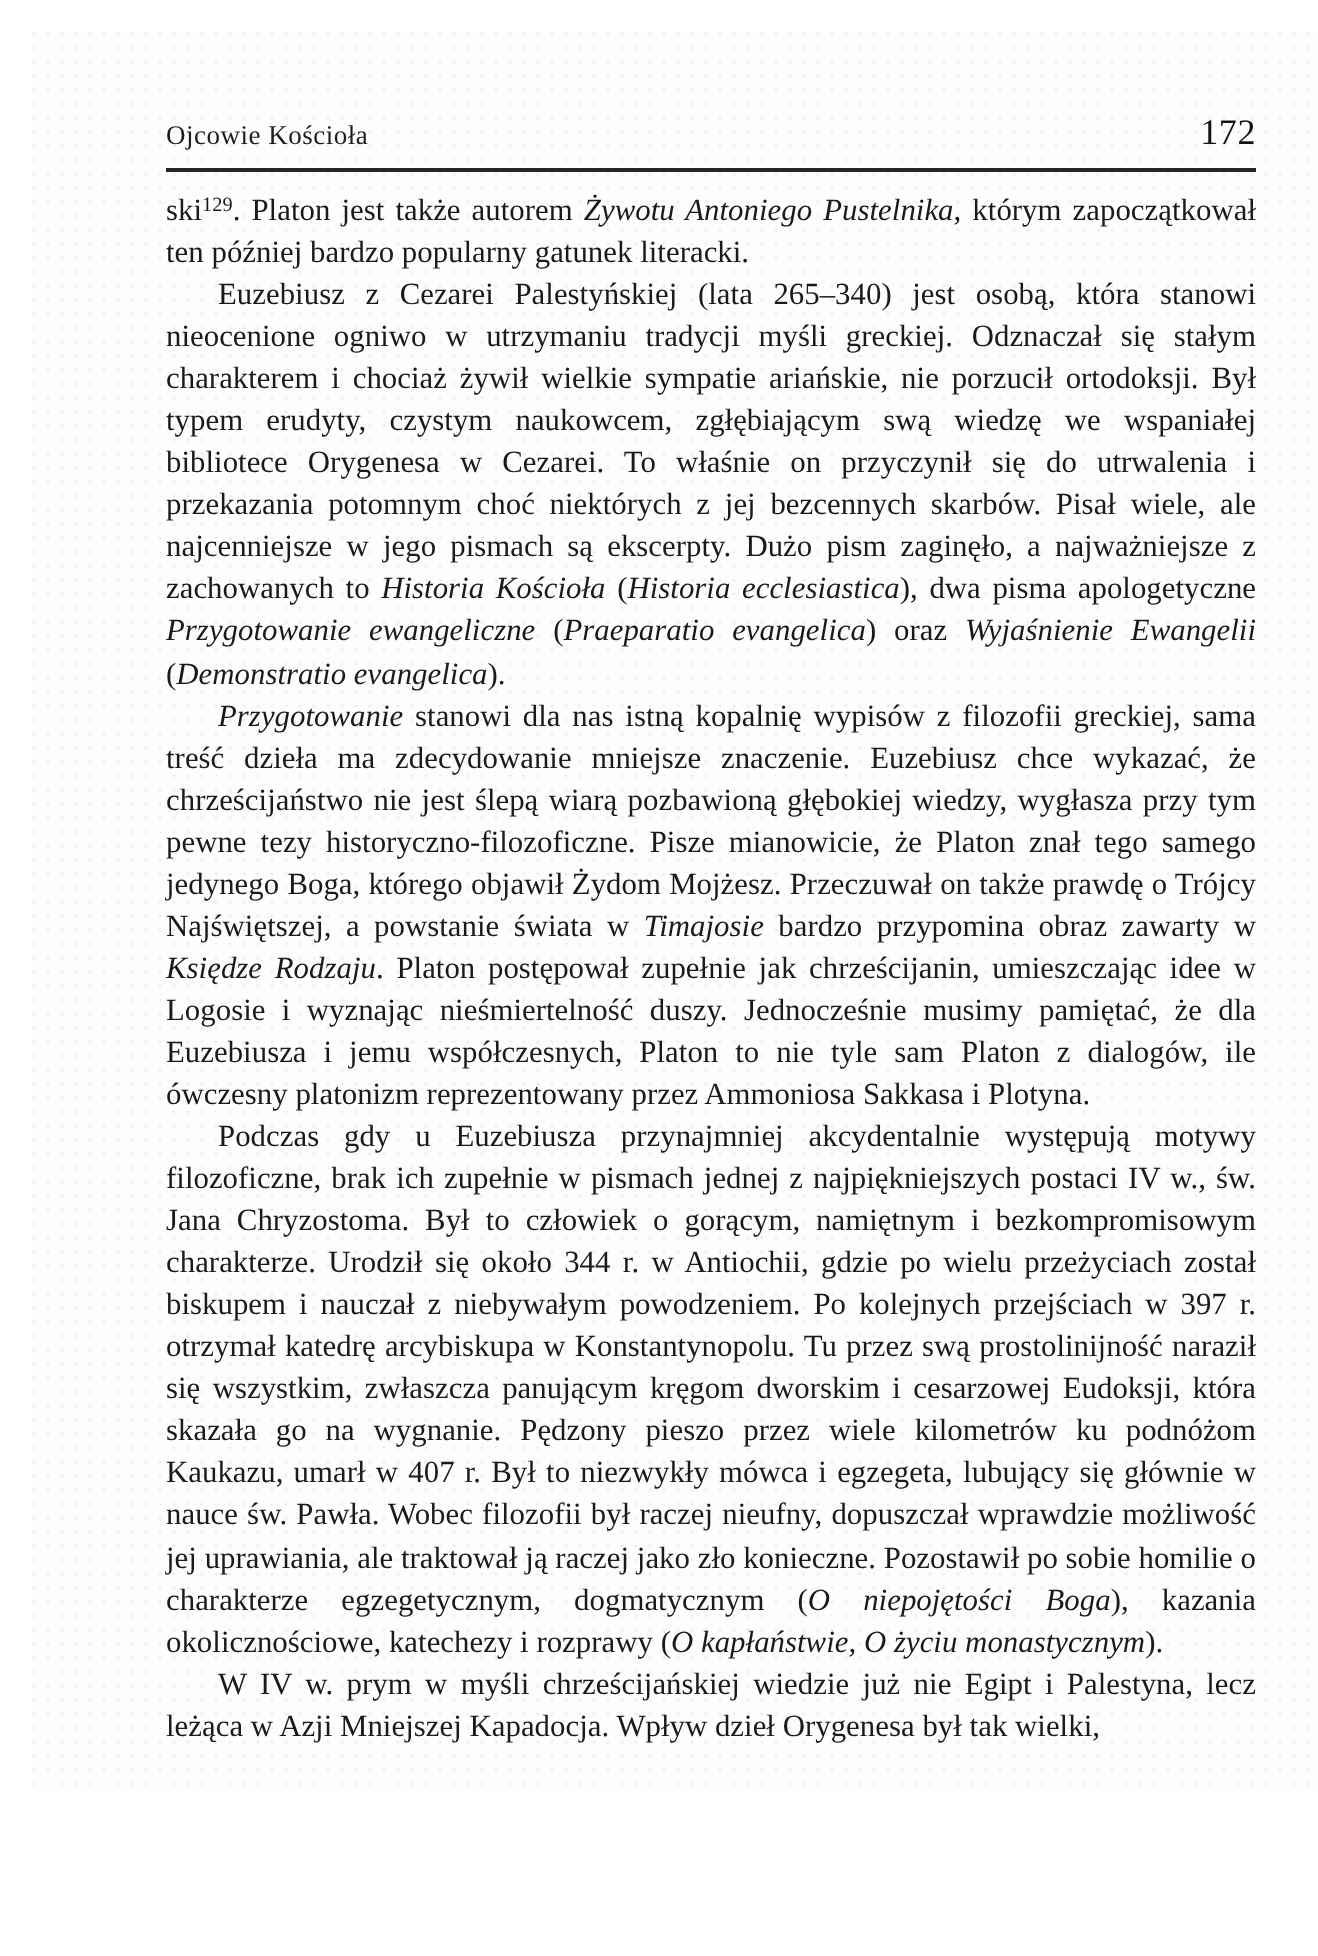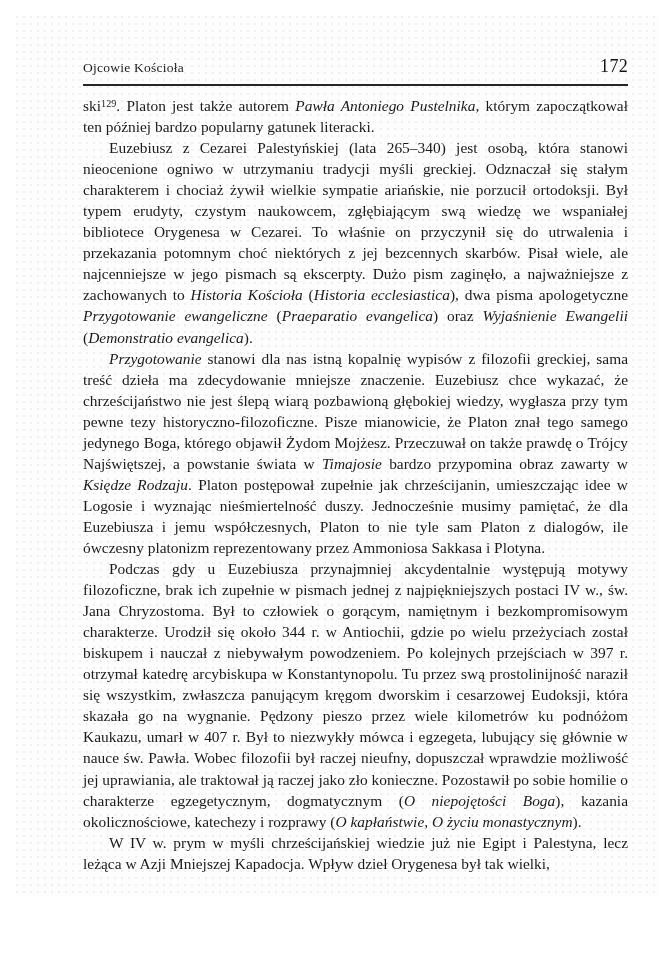--- a/index.html
+++ b/index.html
@@ -121,21 +121,21 @@
 
 <div class="page">
 
   <div class="runhead">
     <span class="runhead-title">Ojcowie Kościoła</span>
     <span class="runhead-folio">172</span>
   </div>
   <div class="runhead-rule"></div>
 
   <div class="textblock" id="textblock">
-      <p class="para"><span>ski</span><sup class="fnmark">129</sup><span>. Platon jest także autorem </span><i>Pawła Antoniego Pustelnika</i><span>, którym zapoczątkował ten później bardzo popularny gatunek literacki.</span></p>
+      <p class="para"><span>ski</span><sup class="fnmark">129</sup><span>. Platon jest także autorem </span><i>Żywotu Antoniego Pustelnika</i><span>, którym zapoczątkował ten później bardzo popularny gatunek literacki.</span></p>
       <p class="para indent"><span>Euzebiusz z Cezarei Palestyńskiej (lata 265–340) jest osobą, która stanowi nieocenione ogniwo w utrzymaniu tradycji myśli greckiej. Odznaczał się stałym charakterem i chociaż żywił wielkie sympatie ariańskie, nie porzucił ortodoksji. Był typem erudyty, czystym naukowcem, zgłębiającym swą wiedzę we wspaniałej bibliotece Orygenesa w Cezarei. To właśnie on przyczynił się do utrwalenia i przekazania potomnym choć niektórych z jej bezcennych skarbów. Pisał wiele, ale najcenniejsze w jego pismach są ekscerpty. Dużo pism zaginęło, a najważniejsze z zachowanych to </span><i>Historia Kościoła</i><span> (</span><i>Historia ecclesiastica</i><span>), dwa pisma apologetyczne </span><i>Przygotowanie ewangeliczne</i><span> (</span><i>Praeparatio evangelica</i><span>) oraz </span><i>Wyjaśnienie Ewangelii</i><span> (</span><i>Demonstratio evangelica</i><span>).</span></p>
       <p class="para indent"><i>Przygotowanie</i><span> stanowi dla nas istną kopalnię wypisów z filozofii greckiej, sama treść dzieła ma zdecydowanie mniejsze znaczenie. Euzebiusz chce wykazać, że chrześcijaństwo nie jest ślepą wiarą pozbawioną głębokiej wiedzy, wygłasza przy tym pewne tezy historyczno-filozoficzne. Pisze mianowicie, że Platon znał tego samego jedynego Boga, którego objawił Żydom Mojżesz. Przeczuwał on także prawdę o Trójcy Najświętszej, a powstanie świata w </span><i>Timajosie</i><span> bardzo przypomina obraz zawarty w </span><i>Księdze Rodzaju</i><span>. Platon postępował zupełnie jak chrześcijanin, umieszczając idee w Logosie i wyznając nieśmiertelność duszy. Jednocześnie musimy pamiętać, że dla Euzebiusza i jemu współczesnych, Platon to nie tyle sam Platon z dialogów, ile ówczesny platonizm reprezentowany przez Ammoniosa Sakkasa i Plotyna.</span></p>
       <p class="para indent"><span>Podczas gdy u Euzebiusza przynajmniej akcydentalnie występują motywy filozoficzne, brak ich zupełnie w pismach jednej z najpiękniejszych postaci IV w., św. Jana Chryzostoma. Był to człowiek o gorącym, namiętnym i bezkompromisowym charakterze. Urodził się około 344 r. w Antiochii, gdzie po wielu przeżyciach został biskupem i nauczał z niebywałym powodzeniem. Po kolejnych przejściach w 397 r. otrzymał katedrę arcybiskupa w Konstantynopolu. Tu przez swą prostolinijność naraził się wszystkim, zwłaszcza panującym kręgom dworskim i cesarzowej Eudoksji, która skazała go na wygnanie. Pędzony pieszo przez wiele kilometrów ku podnóżom Kaukazu, umarł w 407 r. Był to niezwykły mówca i egzegeta, lubujący się głównie w nauce św. Pawła. Wobec filozofii był raczej nieufny, dopuszczał wprawdzie możliwość jej uprawiania, ale traktował ją raczej jako zło konieczne. Pozostawił po sobie homilie o charakterze egzegetycznym, dogmatycznym (</span><i>O niepojętości Boga</i><span>), kazania okolicznościowe, katechezy i rozprawy (</span><i>O kapłaństwie, O życiu monastycznym</i><span>).</span></p>
       <p class="para indent gap-before"><span>W IV w. prym w myśli chrześcijańskiej wiedzie już nie Egipt i Palestyna, lecz leżąca w Azji Mniejszej Kapadocja. Wpływ dzieł Orygenesa był tak wielki,</span></p>
     </div>
 
   <div class="fn-rule"></div>
   <div class="footnotes" id="footnotes">
       <p class="footnote"><sup class="fnmark">129</sup><span> </span><i>Ibidem</i><span>, 8.</span></p>
     </div>

